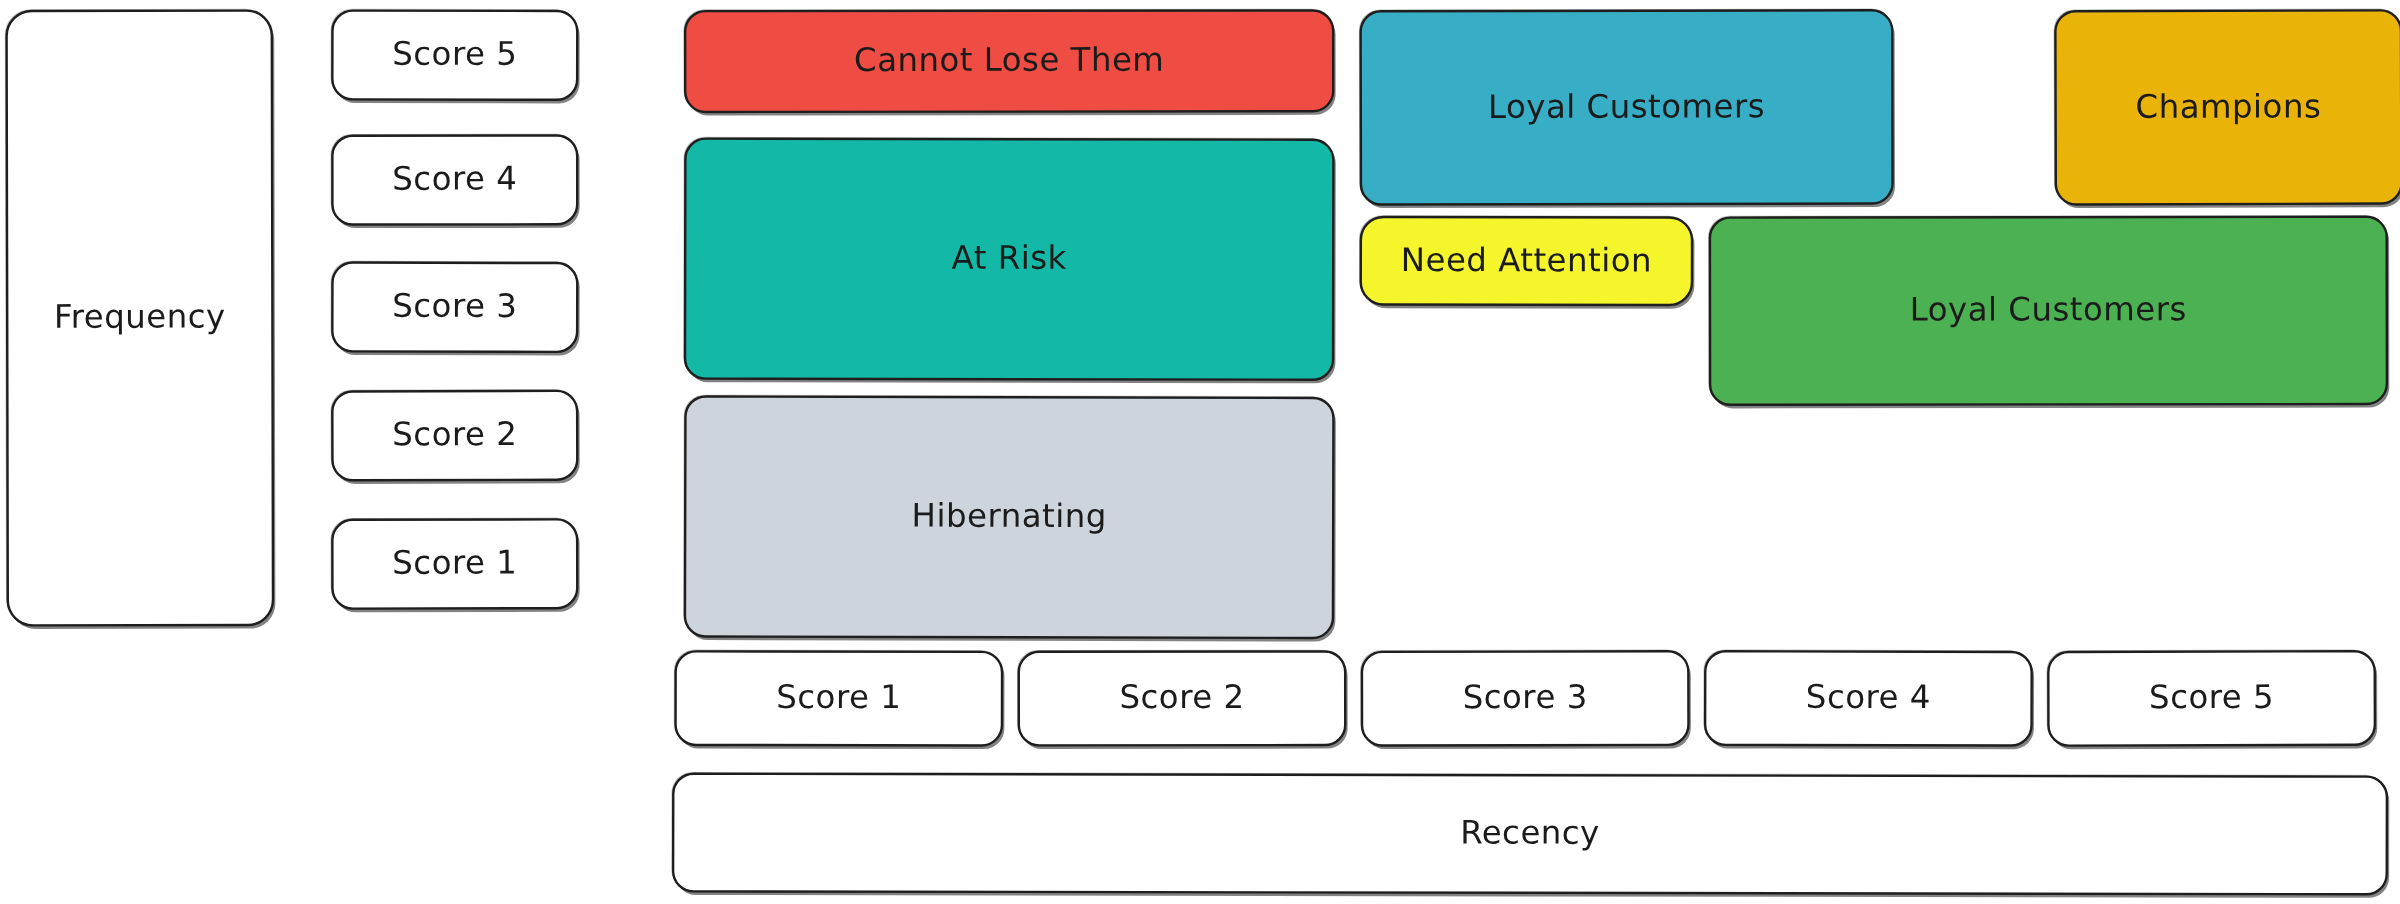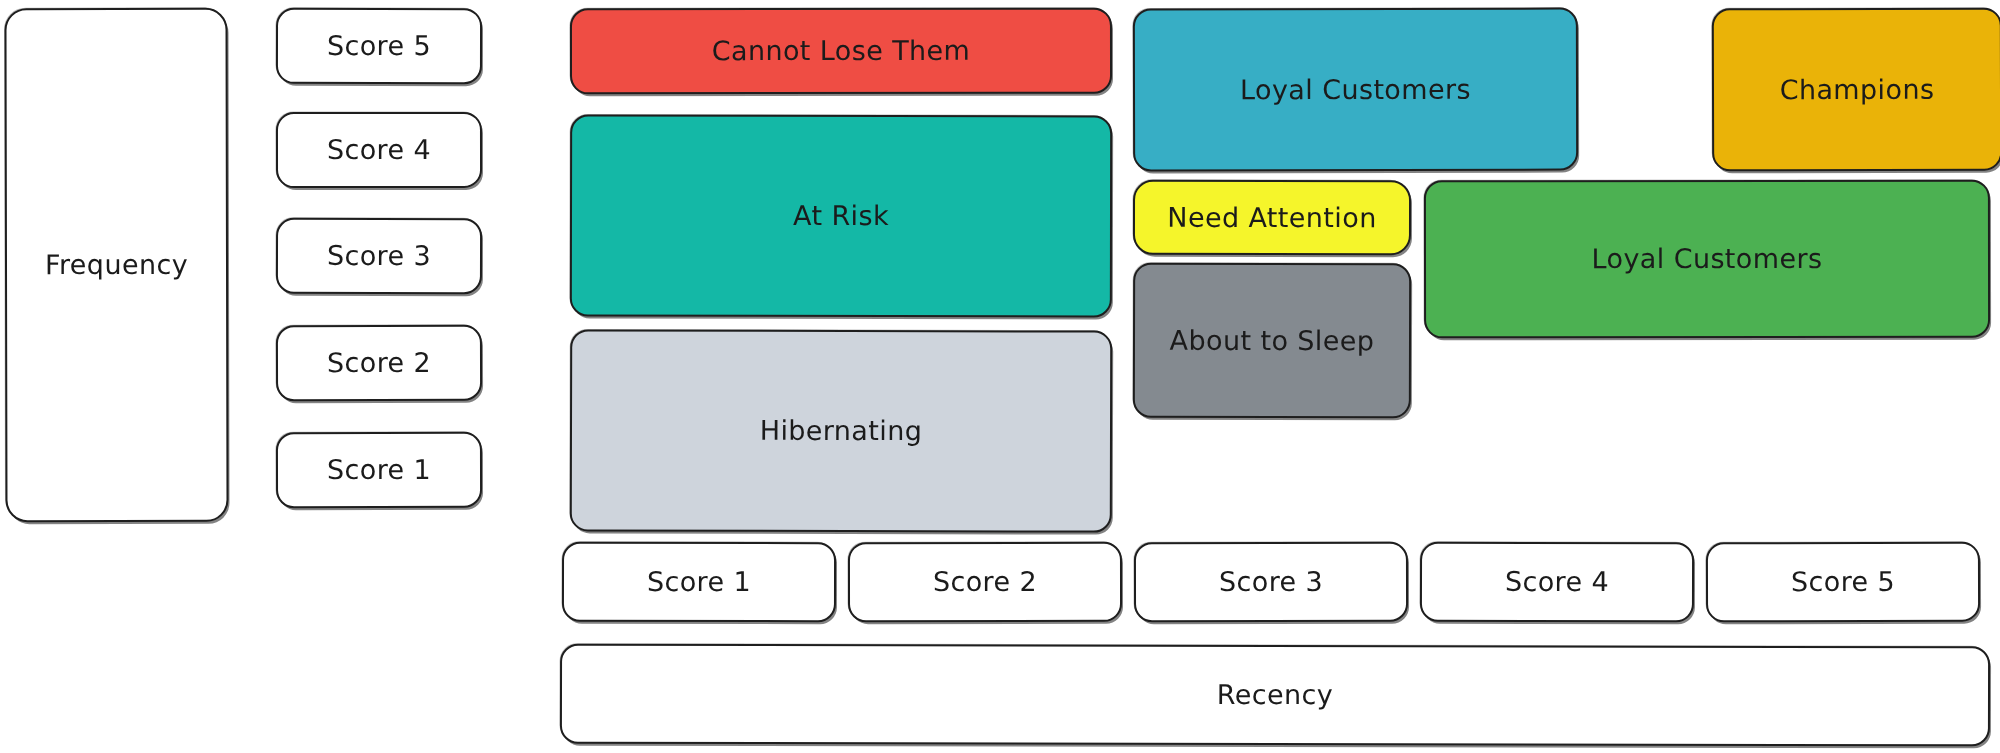--- a/index.html
+++ b/index.html
@@ -104,23 +104,20 @@
   </div>
 
   <div class="box seg w2" style="left:1133px; top:180px; width:278px; height:75px; background:#f5f52b;border-radius:20px;">
     <span class="lbl">Need Attention</span>
   </div>
 
   <div class="box seg w3" style="left:1424px; top:180px; width:566px; height:158px; background:#4cb152;">
     <span class="lbl">Loyal Customers</span>
   </div>
 
-  <div class="box seg w4" style="left:1133px; top:263px; width:278px; height:155px; background:#848a90;">
-    <span class="lbl">About to Sleep</span>
-  </div>
 
 
 
   <div class="box plain w2" style="left:562px; top:542px; width:274px; height:80px;">
     <span class="lbl">Score 1</span>
   </div>
   <div class="box plain w3" style="left:848px; top:542px; width:274px; height:80px;">
     <span class="lbl">Score 2</span>
   </div>
   <div class="box plain w1" style="left:1134px; top:542px; width:274px; height:80px;">

